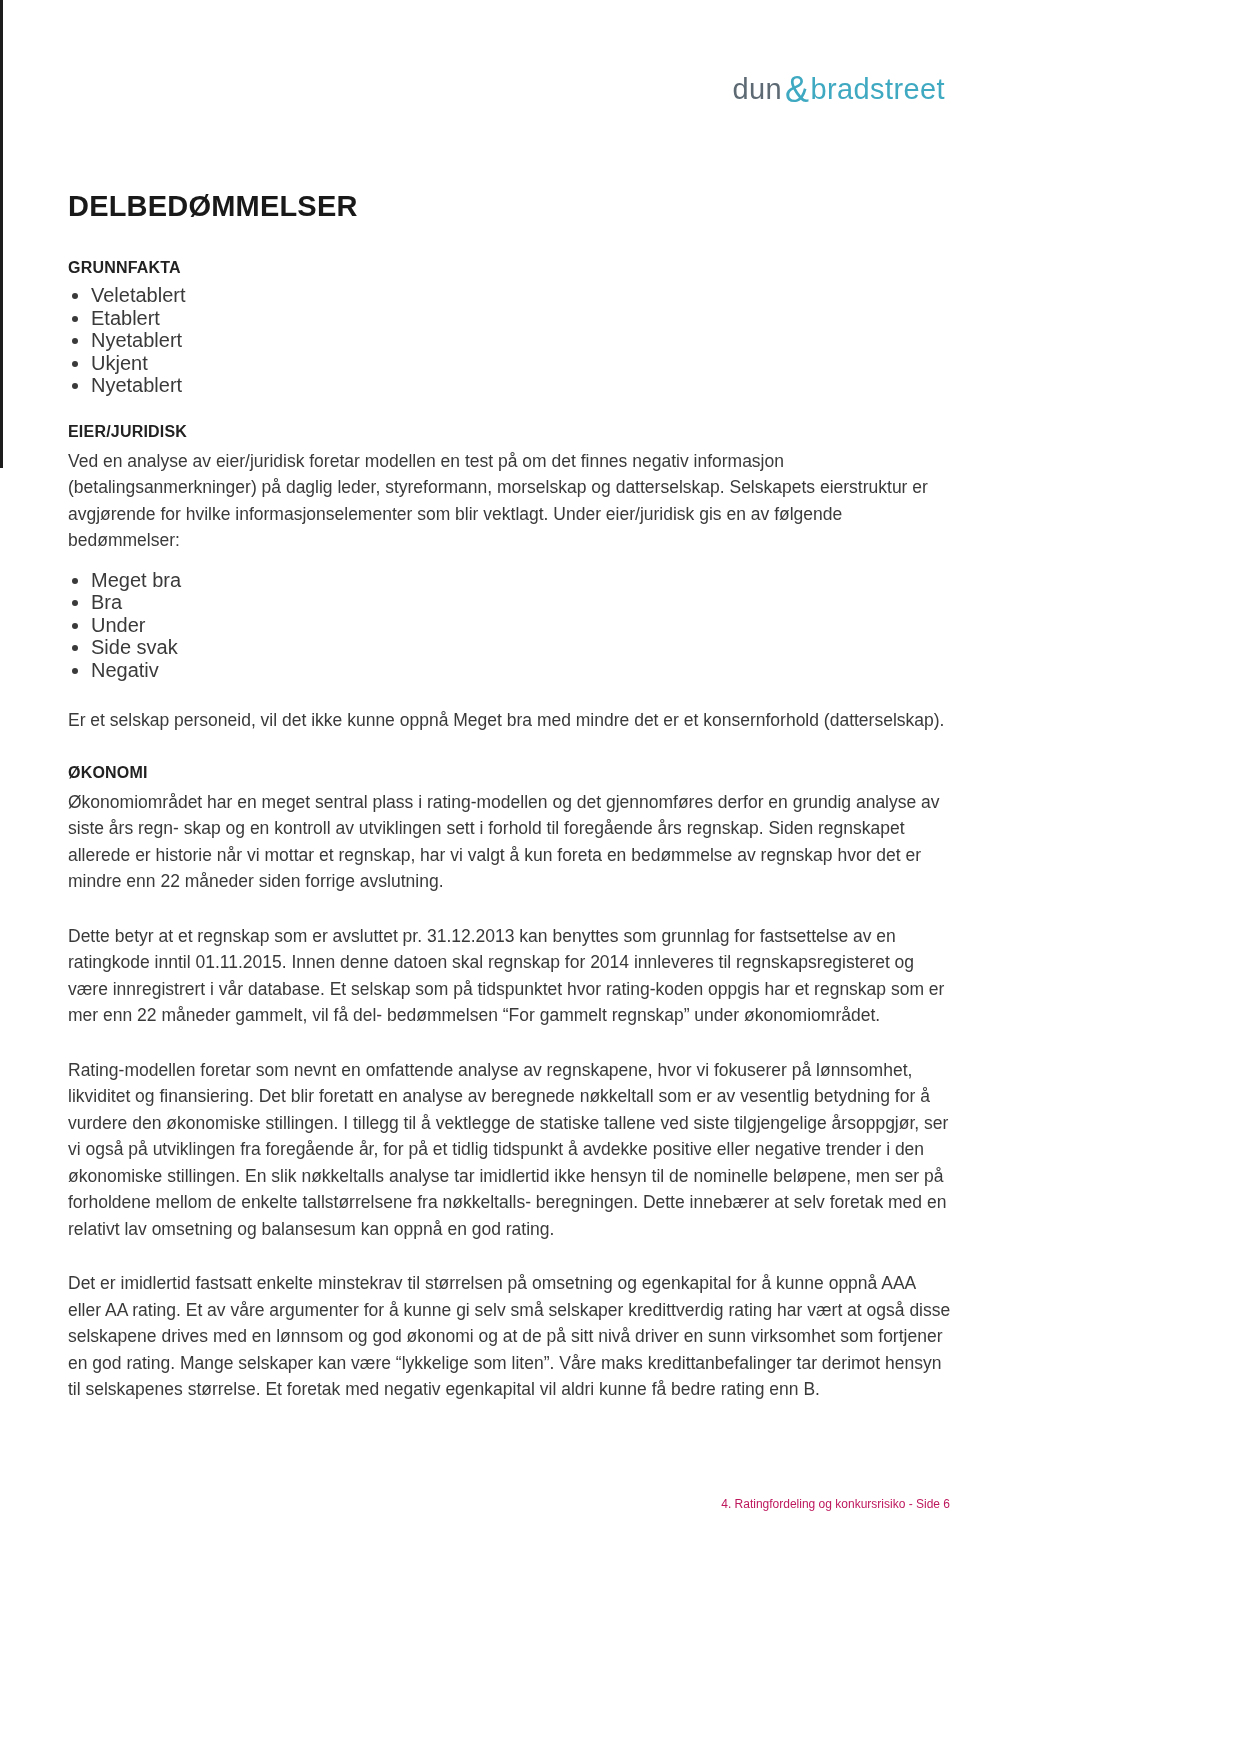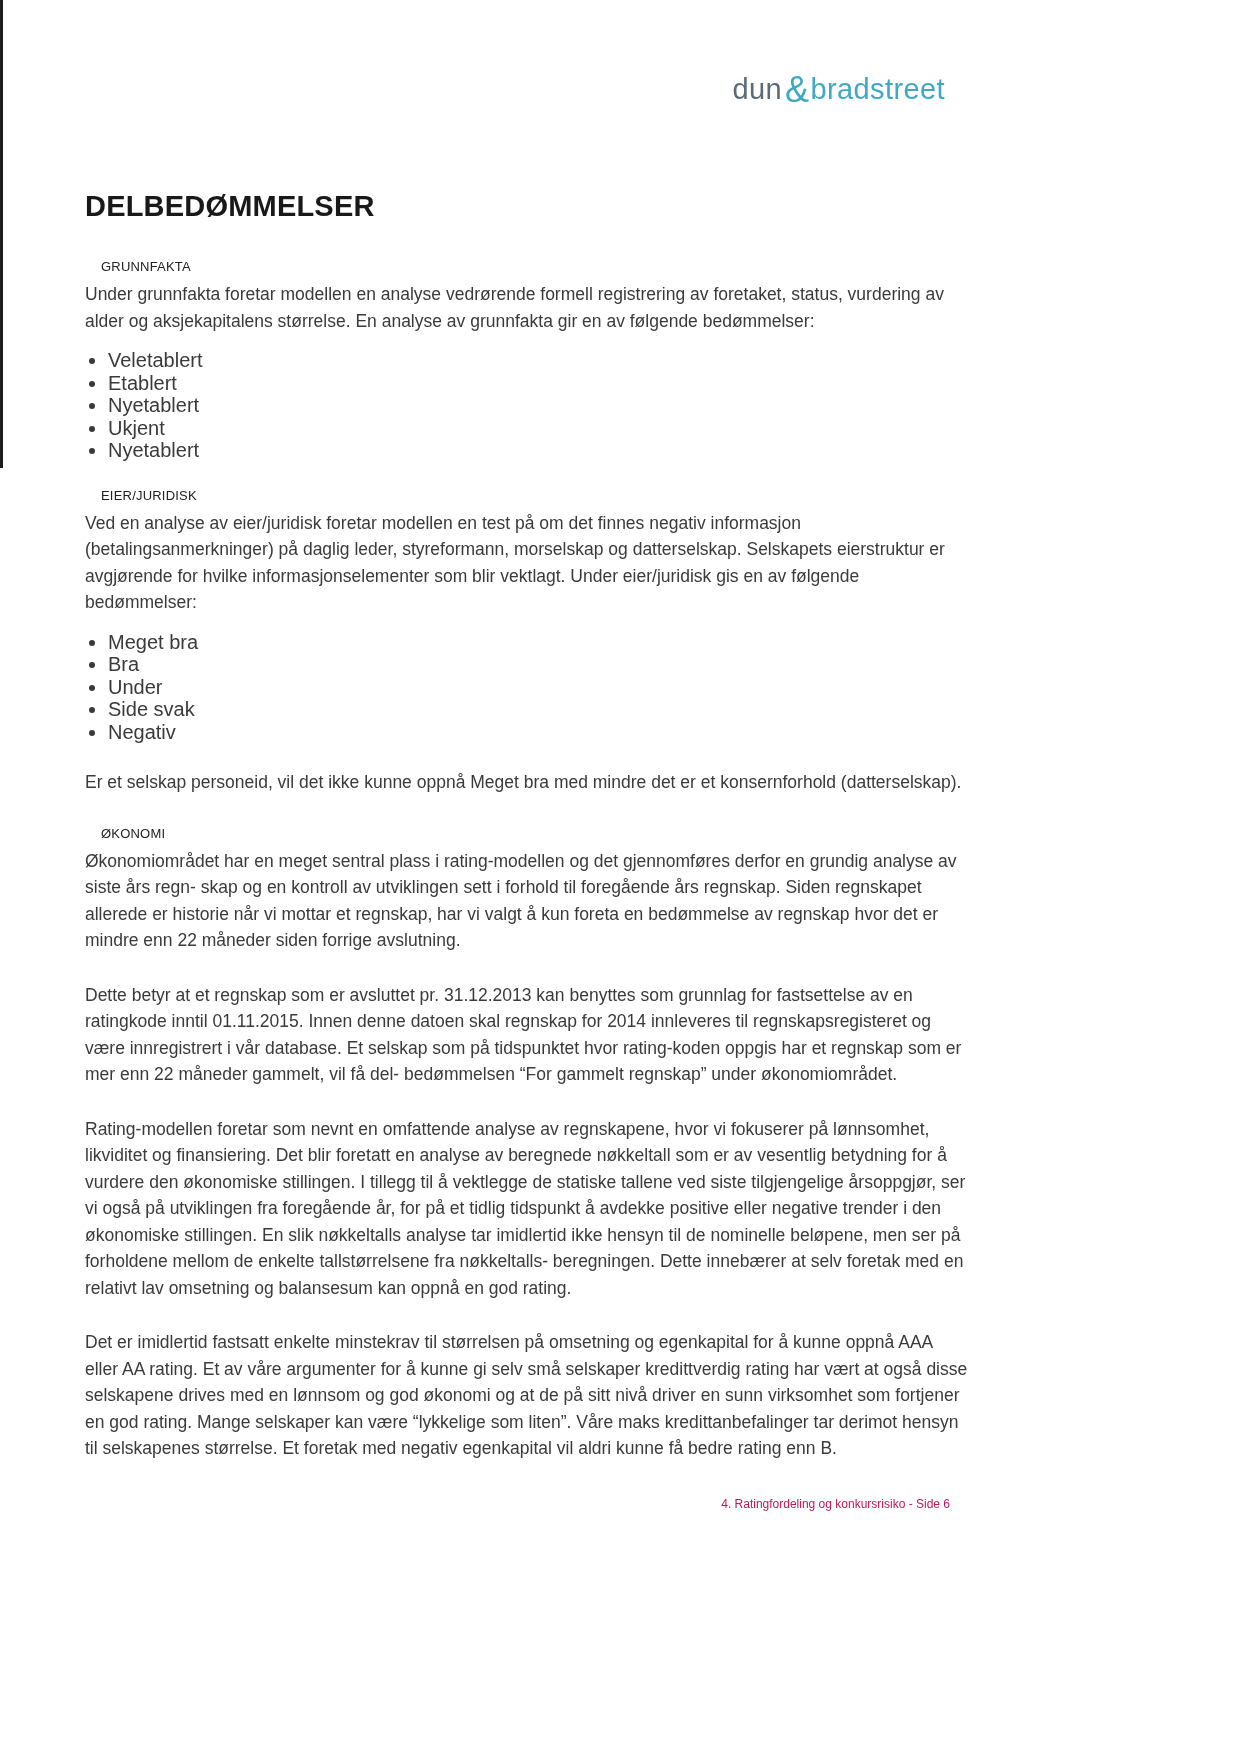--- a/index.html
+++ b/index.html
@@ -36,38 +36,38 @@
   .logo-amp {
     color: #3fa9c2;
     font-weight: 400;
     font-size: 36px;
     margin: 0 1px 0 3px;
     vertical-align: -3px;
   }
   .logo-bradstreet { color: #3fa9c2; font-weight: 400; }
   .content {
     position: absolute;
-    left: 85px;
+    left: 68px;
     top: 190px;
     width: 884px;
   }
   .doc-title {
     font-size: 29px;
     font-weight: 700;
     color: #191919;
     letter-spacing: 0.2px;
     margin: 0 0 36px 0;
   }
   section { margin: 0; }
   h2 {
-    font-size: 13px;
-    font-weight: 400;
+    font-size: 16px;
+    font-weight: 700;
     color: #222222;
     letter-spacing: 0.2px;
-    margin: 0 0 7px 16px;
+    margin: 0 0 7px 0;
   }
   p {
     font-size: 17.5px;
     line-height: 26.5px;
     color: #3a3a3a;
     margin: 0 0 15px 0;
   }
   p.spaced { margin: 0 0 28px 0; }
   ul {
     list-style: disc;
@@ -98,21 +98,20 @@
   <div class="logo">
     <span class="logo-dun">dun</span><span class="logo-amp">&amp;</span><span class="logo-bradstreet">bradstreet</span>
   </div>
 
   <div class="content">
 
     <h1 class="doc-title">DELBEDØMMELSER</h1>
 
     <section>
       <h2>GRUNNFAKTA</h2>
-      <p>Under grunnfakta foretar modellen en analyse vedrørende formell registrering av foretaket, status, vurdering av alder og aksjekapitalens størrelse. En analyse av grunnfakta gir en av følgende bedømmelser:</p>
       <ul>
         <li>Veletablert</li>
         <li>Etablert</li>
         <li>Nyetablert</li>
         <li>Ukjent</li>
         <li>Nyetablert</li>
       </ul>
     </section>
 
     <section>

